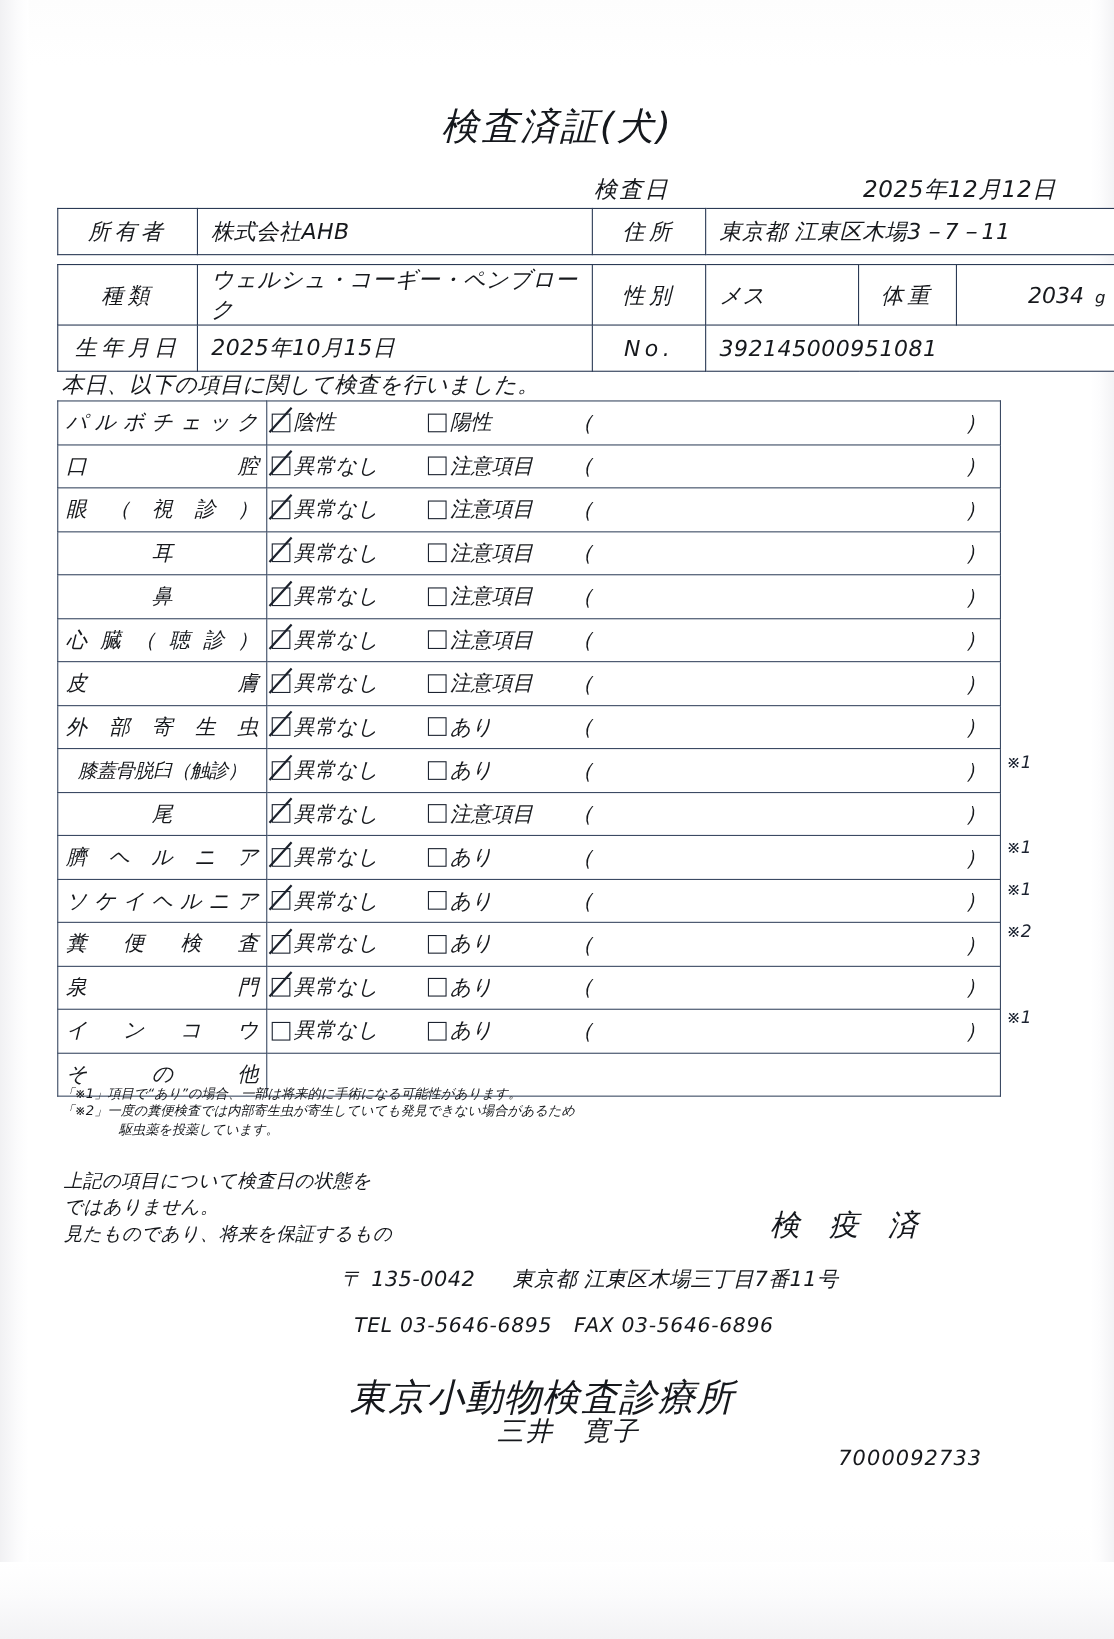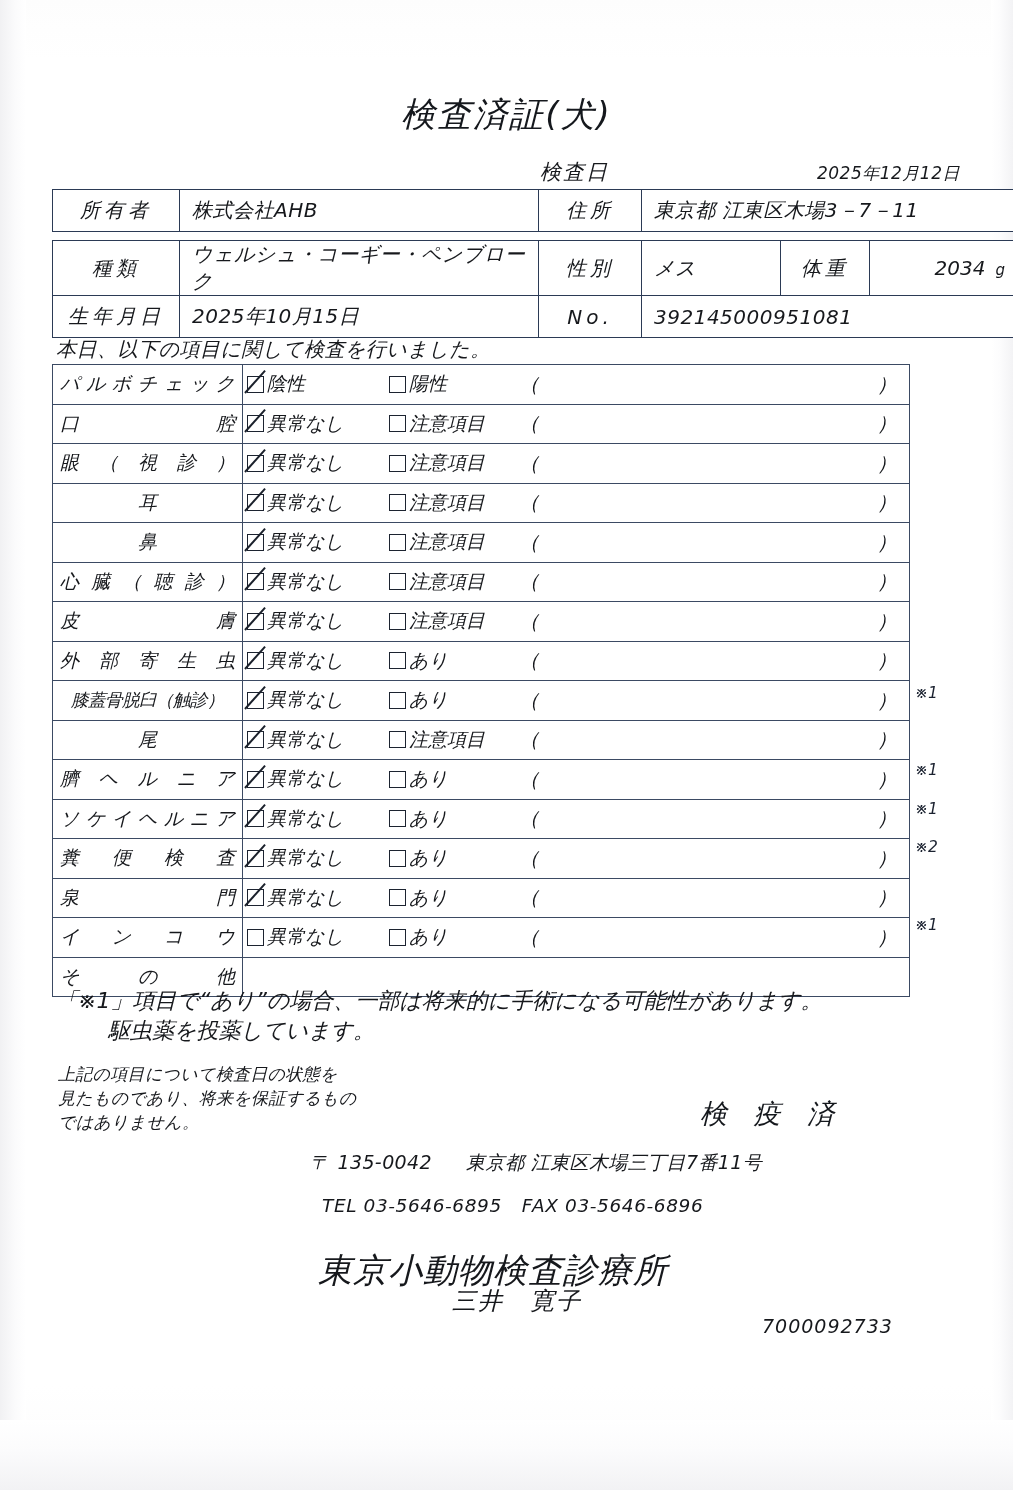--- a/index.html
+++ b/index.html
@@ -61,21 +61,21 @@
     left: 540px;
     width: 420px;
     display: flex;
     align-items: baseline;
     font-size: 21px;
     gap: 36px;
   }
   .exam-date-label { letter-spacing: 2px; }
   .exam-date-value {
     margin-left: auto;
-    font-size: 17px;
+    font-size: 21px;
     letter-spacing: 0.5px;
   }
 
   
   .hdr {
     position: absolute;
     left: 52px;
     width: 968px;
     border-collapse: collapse;
     table-layout: fixed;
@@ -199,21 +199,21 @@
     font-size: 15.5px;
     color: #1b2230;
   }
 
   
   .footnotes {
     position: absolute;
     top: 986px;
     left: 56px;
     width: 900px;
-    font-size: 22px;
+    font-size: 12px;
     line-height: 1.36;
     letter-spacing: 0;
   }
   .footnotes .fn2-cont { padding-left: 52px; display: block; }
 
   .disclaimer {
     position: absolute;
     top: 1062px;
     left: 58px;
     font-size: 17px;
@@ -729,27 +729,28 @@
   <div id="note-marks">
       <div class="note-mark" style="top: 683.6px;">※1</div>
       <div class="note-mark" style="top: 761px;">※1</div>
       <div class="note-mark" style="top: 799.7px;">※1</div>
       <div class="note-mark" style="top: 838.4px;">※2</div>
       <div class="note-mark" style="top: 915.8px;">※1</div>
     </div>
 
   <div class="footnotes">
     <div>「※1」項目で“あり”の場合、一部は将来的に手術になる可能性があります。</div>
+    <div>「※2」一度の糞便検査では内部寄生虫が寄生していても発見できない場合があるため</div>
     <div class="fn2-cont">駆虫薬を投薬しています。</div>
   </div>
 
   <div class="disclaimer">
     <div>上記の項目について検査日の状態を</div>
+    <div>ではありません。</div>
     <div>見たものであり、将来を保証するもの</div>
-    <div>ではありません。</div>
   </div>
 
   <div class="stamp">検 疫 済</div>
 
   <div class="addr-line">
     <span class="zip-sym">〒</span><span class="zip">135-0042</span><span>東京都 江東区木場三丁目7番11号</span>
   </div>
 
   <div class="tel-line">
     <span>TEL 03-5646-6895</span><span class="fax">FAX 03-5646-6896</span>

